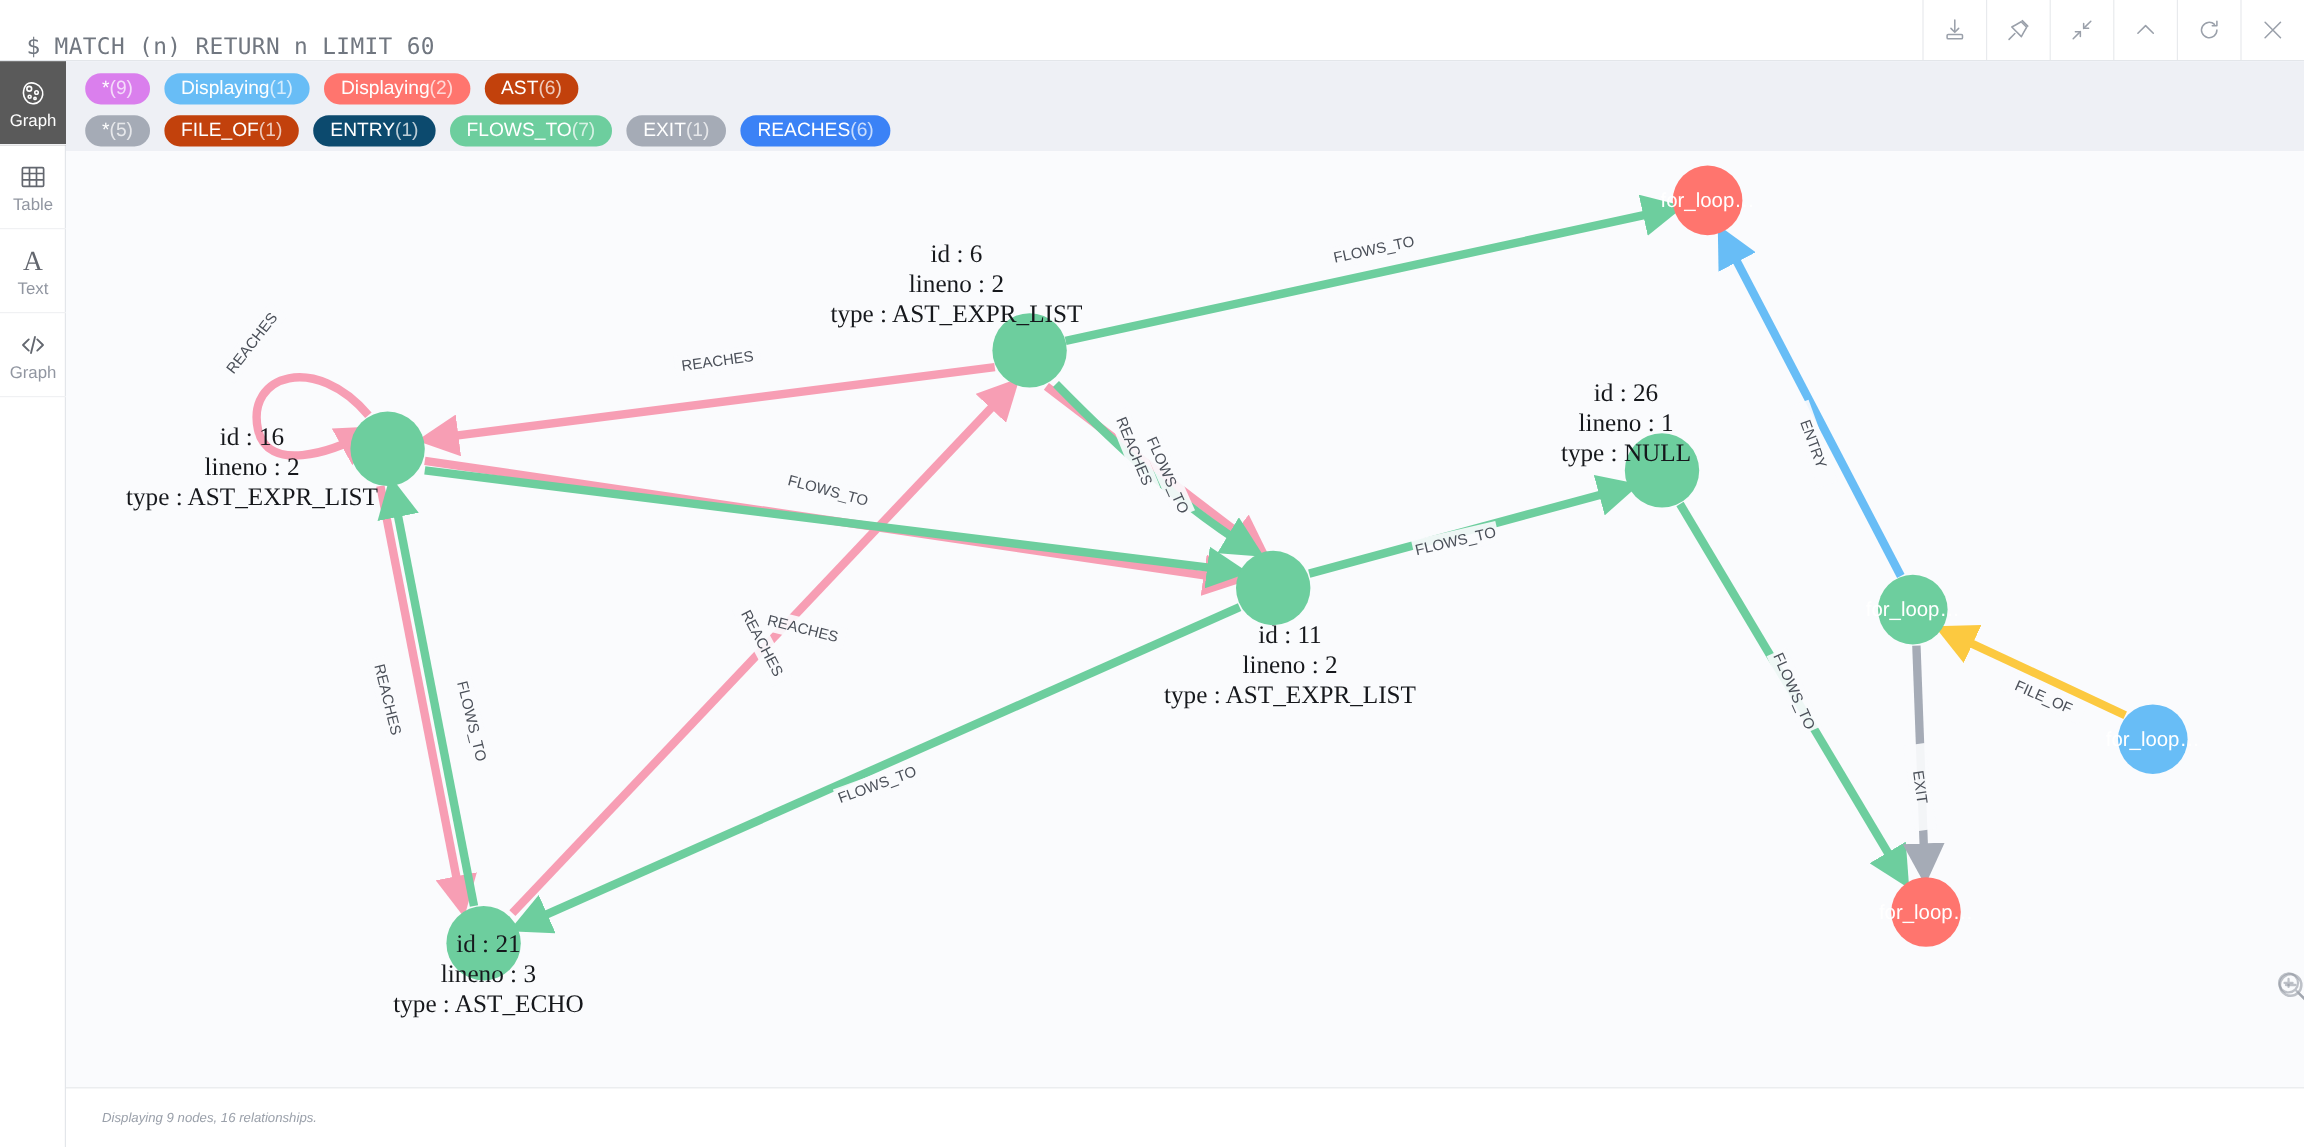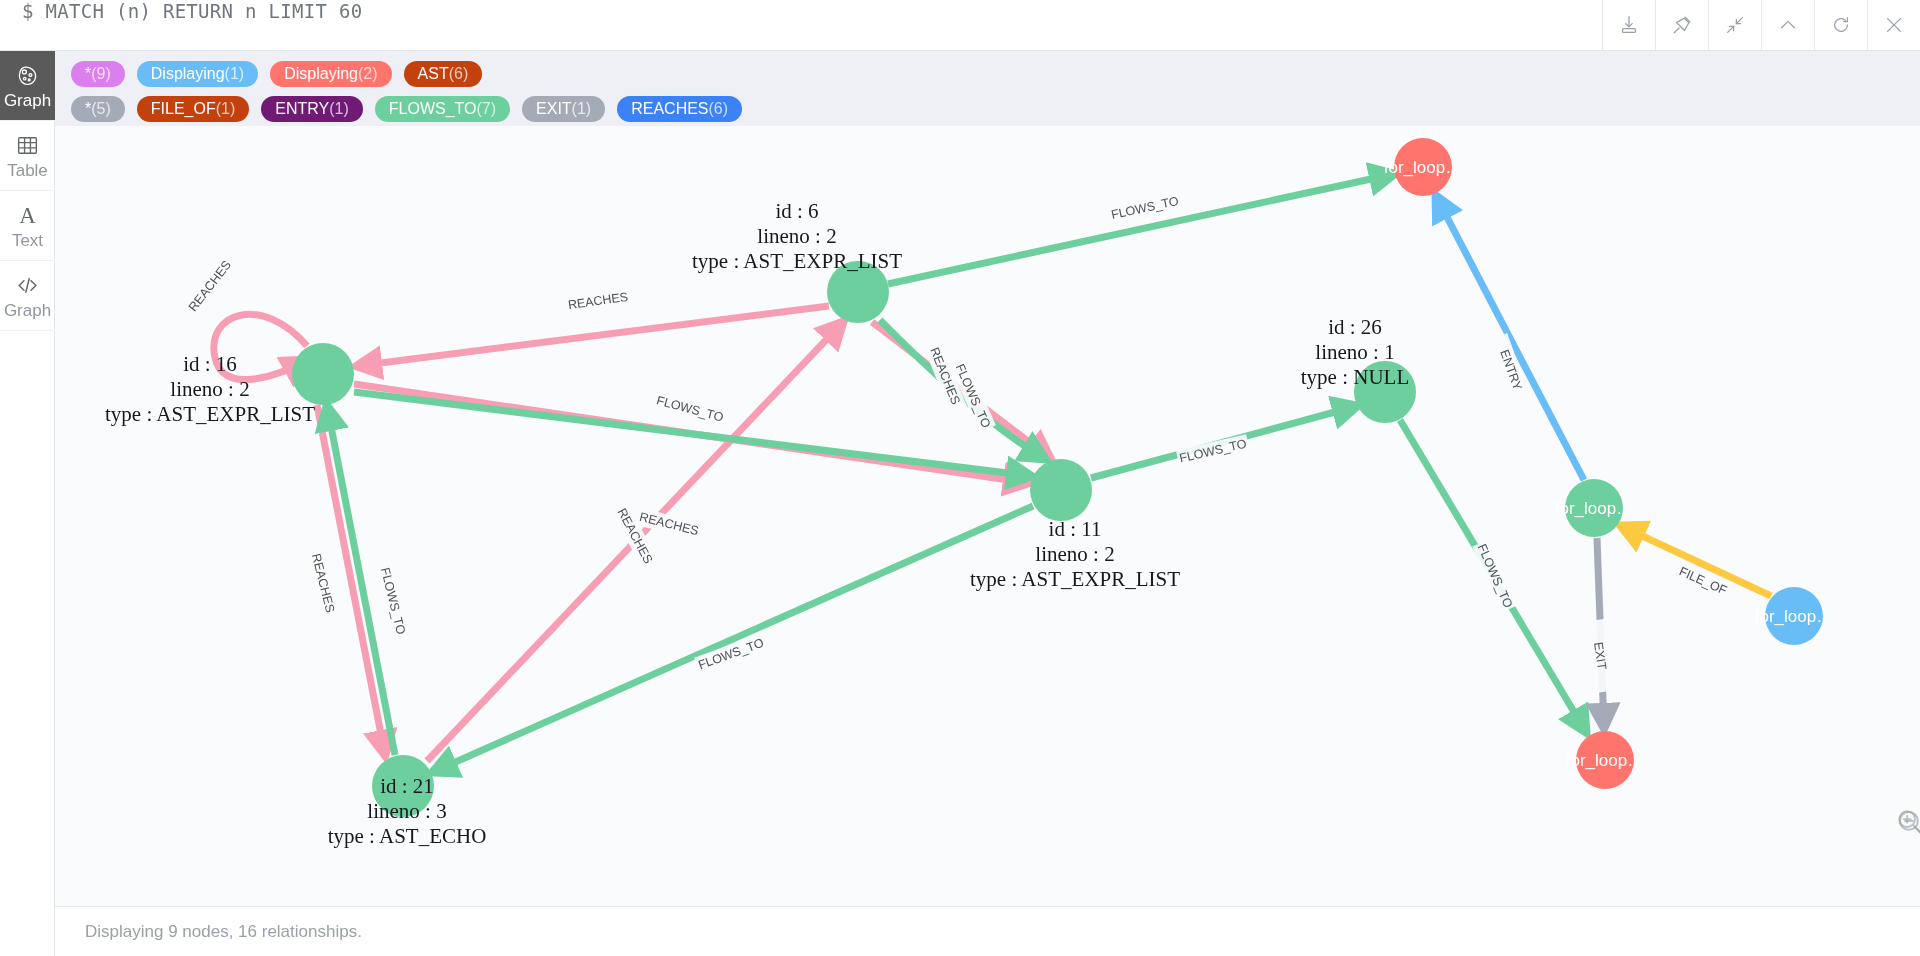--- a/index.html
+++ b/index.html
@@ -1,44 +1,44 @@
 <!DOCTYPE html>
 <html><head>
 <meta charset="utf-8">
 <style>
   html,body{margin:0;padding:0;}
   body{width:1920px;height:956px;background:#fff;font-family:"Liberation Sans",sans-serif;overflow:hidden;}
   .app{position:relative;width:1920px;height:956px;background:#fff;}
 
   
-  .querybar{position:absolute;left:0;top:0;width:1920px;height:51px;background:#fff;border-bottom:1px solid #e3e6ea;box-sizing:border-box;display:flex;align-items:flex-start;}
+  .querybar{position:absolute;left:0;top:0;width:1920px;height:51px;background:#fff;border-bottom:1px solid #e3e6ea;box-sizing:border-box;display:flex;align-items:flex-end;}
   .q-prompt{font-family:"DejaVu Sans Mono","Liberation Mono",monospace;font-size:19px;color:#717780;padding-left:22px;letter-spacing:.3px;white-space:pre;}
   .q-tools{position:absolute;right:0;top:0;height:50px;display:flex;align-items:stretch;}
   .q-btn{width:52px;height:50px;display:flex;align-items:center;justify-content:center;border-left:1px solid #e8eaed;cursor:pointer;}
   .q-btn svg{display:block;}
 
   
   .rail{position:absolute;left:0;top:51px;width:55px;height:905px;background:#fff;border-right:1px solid #e3e6ea;box-sizing:border-box;}
   .rail-item{width:55px;height:70px;display:flex;flex-direction:column;align-items:center;justify-content:center;gap:3px;cursor:pointer;border-bottom:1px solid #f0f1f3;box-sizing:border-box;}
-  .rail-item .rl{font-size:17px;color:#9196a1;line-height:1;}
+  .rail-item .rl{font-size:14px;color:#9196a1;line-height:1;}
   .rail-item.active{background:#5a5a5a;}
   .rail-item.active .rl{color:#fff;}
   .rail-icon{height:26px;display:flex;align-items:center;justify-content:center;}
 
   
   .chipzone{position:absolute;left:55px;top:51px;width:1865px;height:75px;background:#eef0f5;box-sizing:border-box;padding:8px 0 0 16px;}
   .chiprow{display:flex;align-items:center;gap:12px;height:29px;margin-bottom:6px;}
   .chip{border-radius:14px;height:26px;line-height:26px;padding:0 14px;font-size:16px;color:#fff;white-space:nowrap;cursor:pointer;box-sizing:border-box;}
   .chip .cnt{opacity:.72;}
 
   
   .canvas{position:absolute;left:55px;top:126px;width:1865px;height:780px;background:#fafbfd;overflow:hidden;}
   .canvas svg{position:absolute;left:0;top:0;}
   .status{position:absolute;left:55px;top:906px;width:1865px;height:50px;background:#fff;border-top:1px solid #e7e9ec;box-sizing:border-box;display:flex;align-items:center;padding-left:30px;}
-  .status span{font-size:17px;color:#9aa0aa;}
+  .status span{font-size:11px;color:#9aa0aa;font-style:italic;}
 
   .zoomctl{position:absolute;right:26px;bottom:78px;display:flex;flex-direction:column;gap:22px;align-items:center;}
   .zbtn{cursor:pointer;opacity:.55;}
 
   .nodelabel{font-family:"Liberation Sans",sans-serif;font-size:17px;fill:#fff;text-anchor:middle;dominant-baseline:central;}
   .cap{font-family:"Liberation Serif",serif;font-size:21px;fill:#16181c;text-anchor:middle;}
   .edgelabel{font-family:"Liberation Sans",sans-serif;font-size:12.5px;fill:#4b5059;}
 </style>
 </head>
 <body>
@@ -134,21 +134,21 @@
   <div class="chipzone">
     <div class="chiprow" id="row-labels">
         <div class="chip" style="background: rgb(218, 127, 237);"><span>*</span><span class="cnt">(9)</span></div>
         <div class="chip" style="background: rgb(104, 189, 246);"><span>Displaying</span><span class="cnt">(1)</span></div>
         <div class="chip" style="background: rgb(255, 117, 110);"><span>Displaying</span><span class="cnt">(2)</span></div>
         <div class="chip" style="background: #c2410c;"><span>AST</span><span class="cnt">(6)</span></div>
       </div>
     <div class="chiprow" id="row-rels">
         <div class="chip" style="background: rgb(165, 171, 182);"><span>*</span><span class="cnt">(5)</span></div>
         <div class="chip" style="background: #c2410c;"><span>FILE_OF</span><span class="cnt">(1)</span></div>
-        <div class="chip" style="background: #701a75;"><span>ENTRY</span><span class="cnt">(1)</span></div>
+        <div class="chip" style="background: #0c4a6e;"><span>ENTRY</span><span class="cnt">(1)</span></div>
         <div class="chip" style="background: rgb(109, 206, 158); text-align: right;"><span>FLOWS_TO</span><span class="cnt">(7)</span></div>
         <div class="chip" style="background: rgb(165, 171, 182);"><span>EXIT</span><span class="cnt">(1)</span></div>
         <div class="chip" style="background: #3b82f6;"><span>REACHES</span><span class="cnt">(6)</span></div>
       </div>
   </div>
 
   <div class="canvas">
     <svg id="gsvg" width="1865" height="780" viewBox="0 0 1865 780">
       <defs>
         <marker id="ah-pink" markerWidth="5" markerHeight="5" refX="3.6" refY="2.5" orient="auto">

